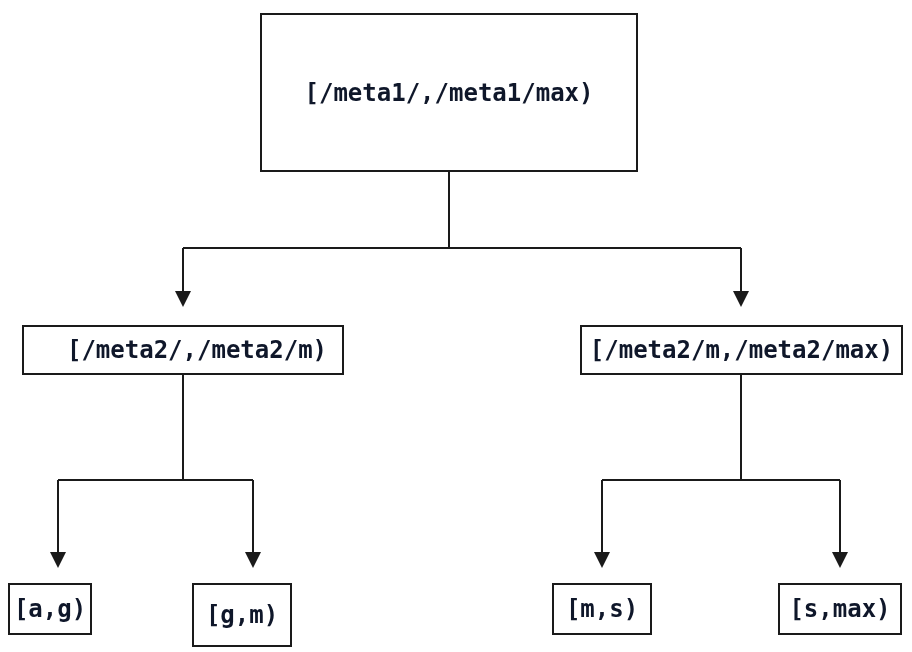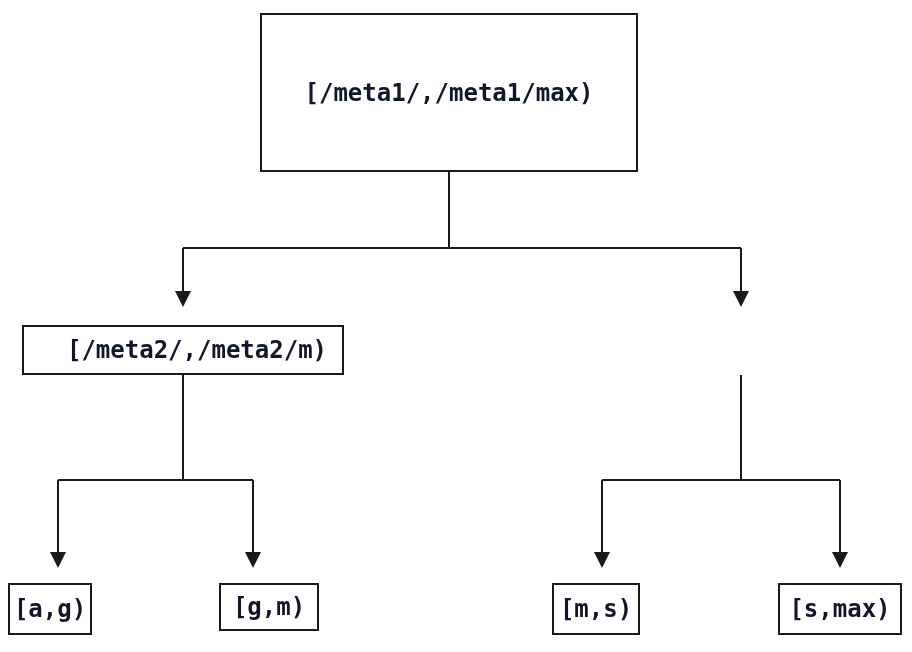--- a/index.html
+++ b/index.html
@@ -41,22 +41,22 @@
     justify-content: center;
     color: #0f172a;
     font-weight: bold;
     font-size: 24px;
     white-space: nowrap;
   }
   .node-root   { left: 260px; top: 13px;  width: 378px; height: 159px; }
   .node-left   { left: 22px;  top: 325px; width: 322px; height: 50px; padding-left: 28px; }
   .node-right  { left: 580px; top: 325px; width: 323px; height: 50px; }
   .node-leaf-1 { left: 8px;   top: 583px; width: 84px; height: 52px; }
-  .node-leaf-2 { left: 219px; top: 583px; width: 100px; height: 48px; }
-  .node-leaf-3 { left: 552px; top: 583px; width: 88px; height: 52px; }
+  .node-leaf-2 { left: 192px; top: 583px; width: 100px; height: 64px; }
+  .node-leaf-3 { left: 552px; top: 583px; width: 100px; height: 52px; }
   .node-leaf-4 { left: 778px; top: 583px; width: 124px; height: 52px; }
 </style>
 </head>
 <body>
 
 <div class="canvas">
 
   <svg class="connectors" width="912" height="652" viewBox="0 0 912 652" xmlns="http://www.w3.org/2000/svg">
 
     <path class="edge" d="M449 172 L449 248 M183 248 L741 248 M183 248 L183 291 M741 248 L741 291"></path>
@@ -73,20 +73,23 @@
   </svg>
 
   <div class="node node-root">
     <span>[/meta1/,/meta1/max)</span>
   </div>
 
   <div class="node node-left">
     <span>[/meta2/,/meta2/m)</span>
   </div>
 
+  <div class="node node-right">
+    <span>[/meta2/m,/meta2/max)</span>
+  </div>
 
   <div class="node node-leaf-1">
     <span>[a,g)</span>
   </div>
 
   <div class="node node-leaf-2">
     <span>[g,m)</span>
   </div>
 
   <div class="node node-leaf-3">

